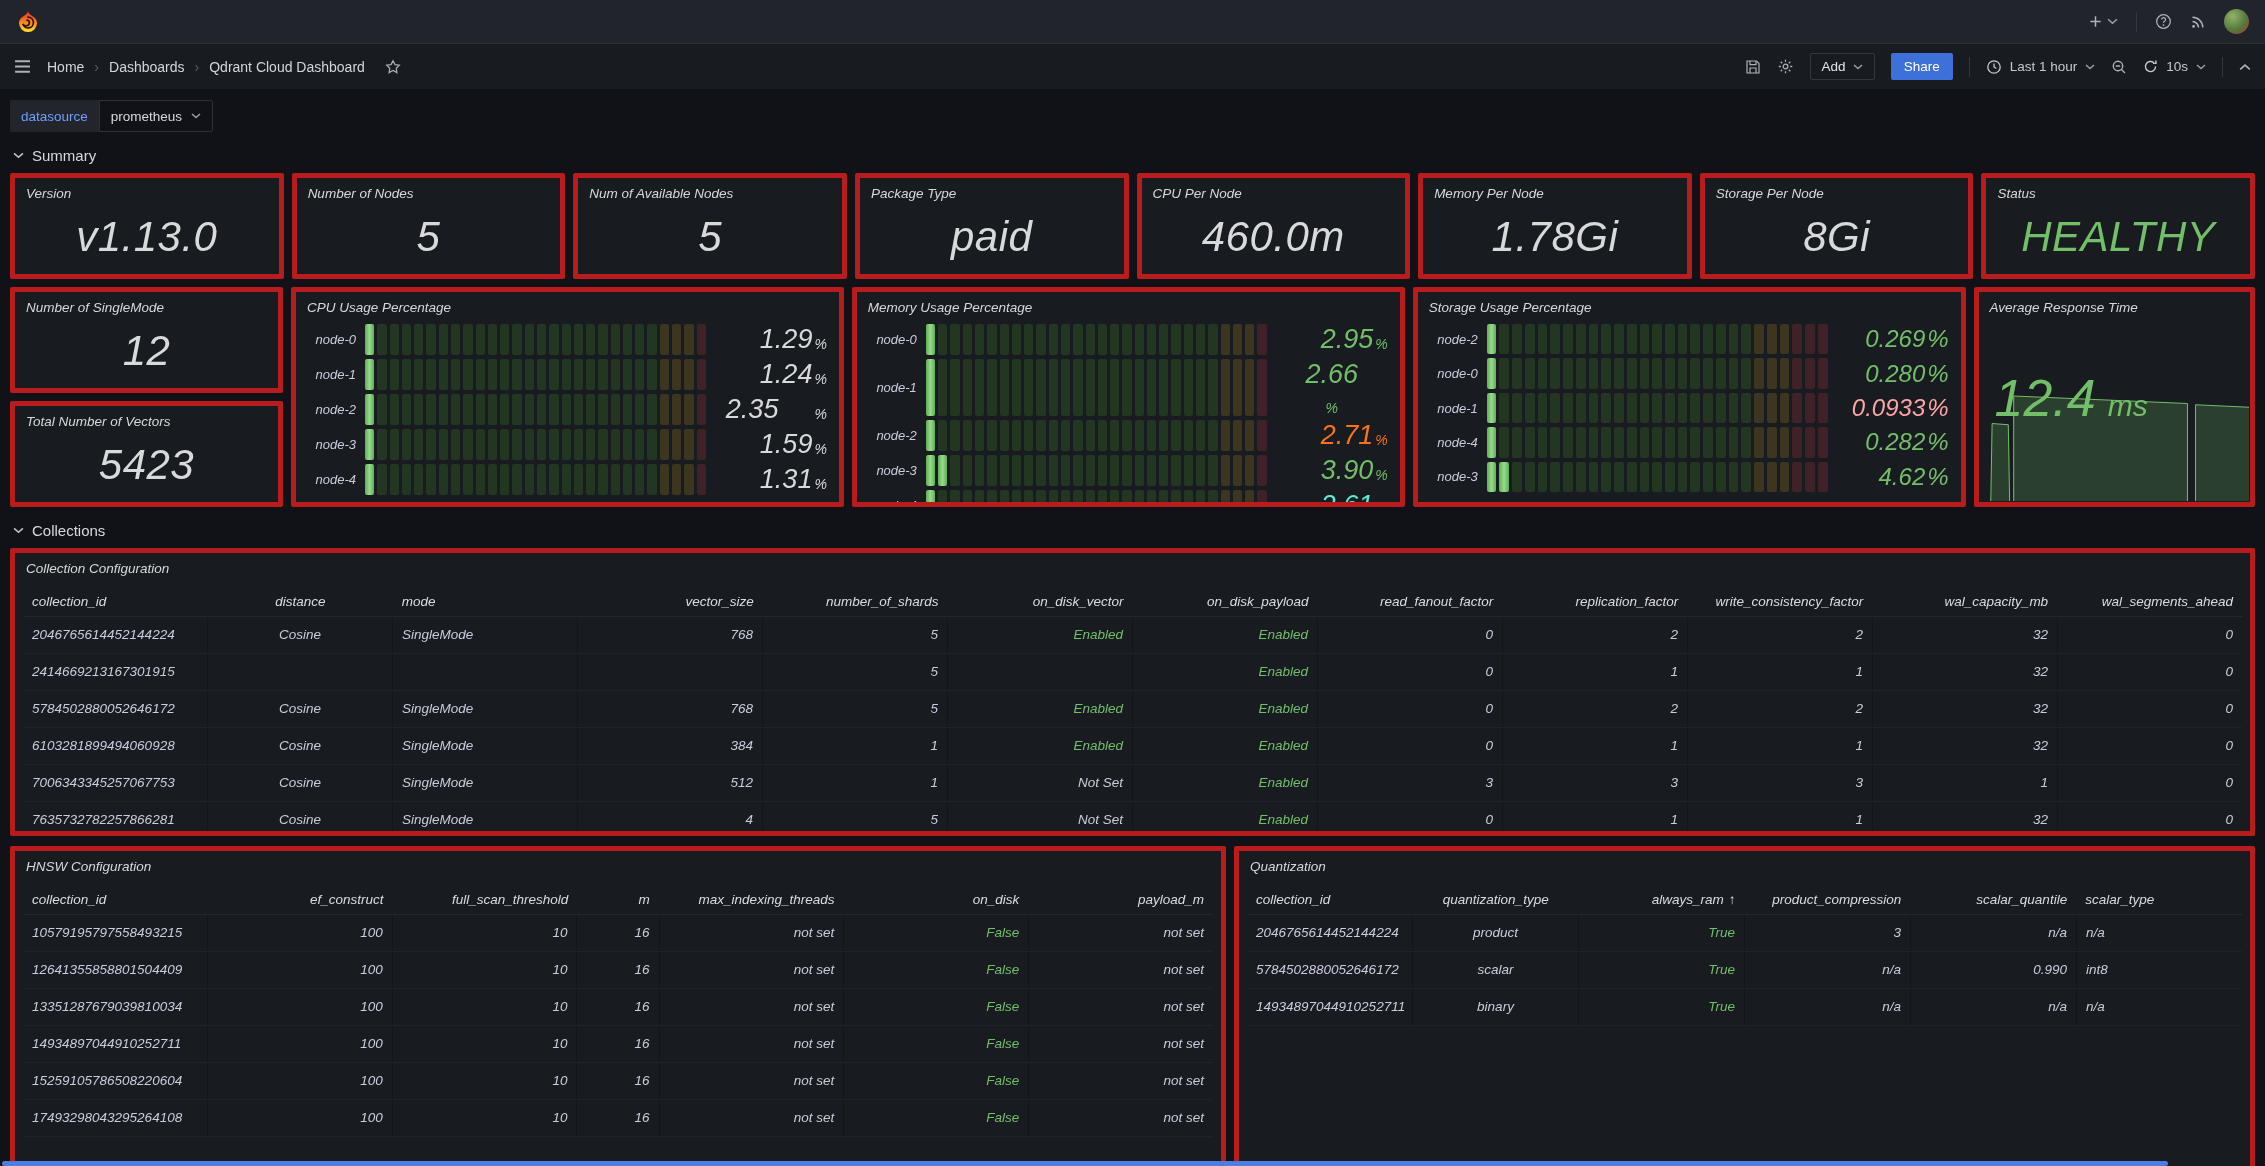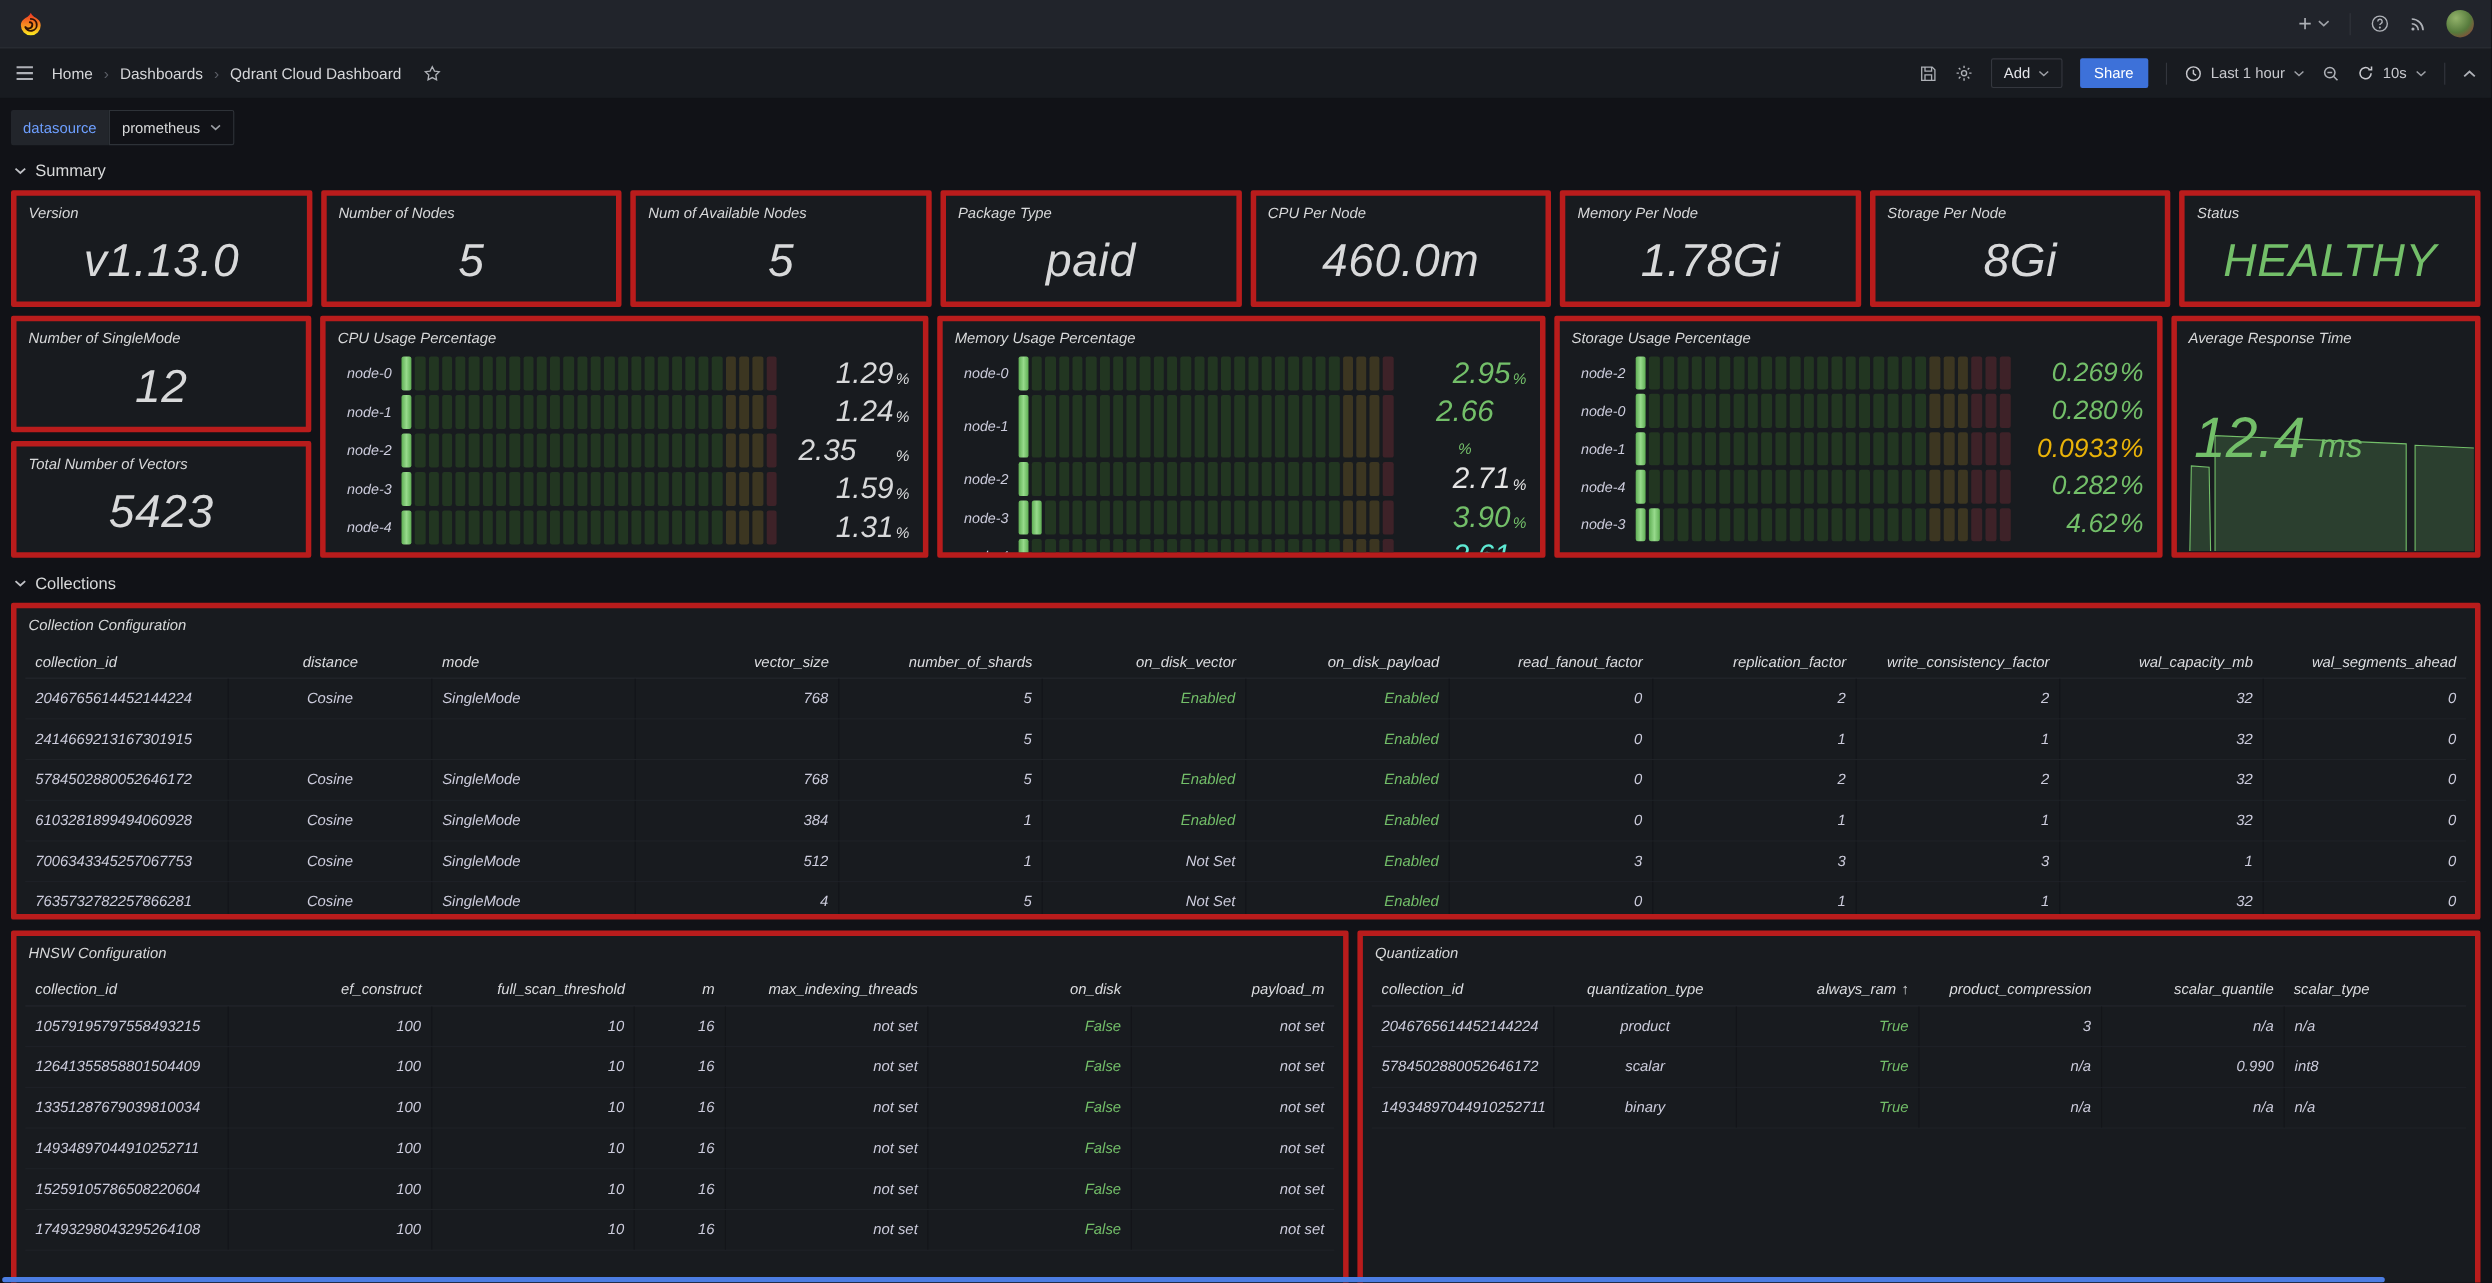--- a/index.html
+++ b/index.html
@@ -589,21 +589,21 @@
               <div class="gauge-cell c-green"></div>
               <div class="gauge-cell c-green"></div>
               <div class="gauge-cell c-green"></div>
               <div class="gauge-cell c-green"></div>
               <div class="gauge-cell c-green"></div>
               <div class="gauge-cell c-olive"></div>
               <div class="gauge-cell c-olive"></div>
               <div class="gauge-cell c-olive"></div>
               <div class="gauge-cell c-red"></div>
             </div>
-            <div class="gauge-value" style="color: #e5e5e5;">
+            <div class="gauge-value" style="color: #f97316;">
               <span>2.71</span>
               <span class="pct sm">%</span>
             </div>
           </div>
           <div class="gauge-row">
             <div class="gauge-label">node-3</div>
             <div class="gauge-bar">
               <div class="gauge-cell c-green lit"></div>
               <div class="gauge-cell c-green lit"></div>
               <div class="gauge-cell c-green"></div>
@@ -776,21 +776,21 @@
               <div class="gauge-cell c-green"></div>
               <div class="gauge-cell c-green"></div>
               <div class="gauge-cell c-green"></div>
               <div class="gauge-cell c-olive"></div>
               <div class="gauge-cell c-olive"></div>
               <div class="gauge-cell c-olive"></div>
               <div class="gauge-cell c-red"></div>
               <div class="gauge-cell c-red"></div>
               <div class="gauge-cell c-red"></div>
             </div>
-            <div class="gauge-value" style="color: #eab308;">
+            <div class="gauge-value" style="color: #fca5a5;">
               <span>0.0933</span>
               <span class="pct">%</span>
             </div>
           </div>
           <div class="gauge-row">
             <div class="gauge-label">node-4</div>
             <div class="gauge-bar">
               <div class="gauge-cell c-green lit"></div>
               <div class="gauge-cell c-green"></div>
               <div class="gauge-cell c-green"></div>

